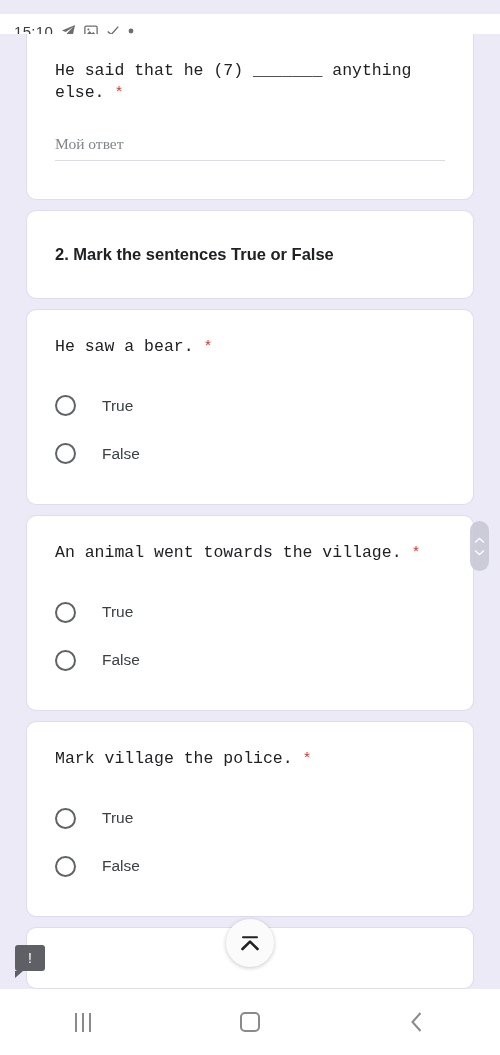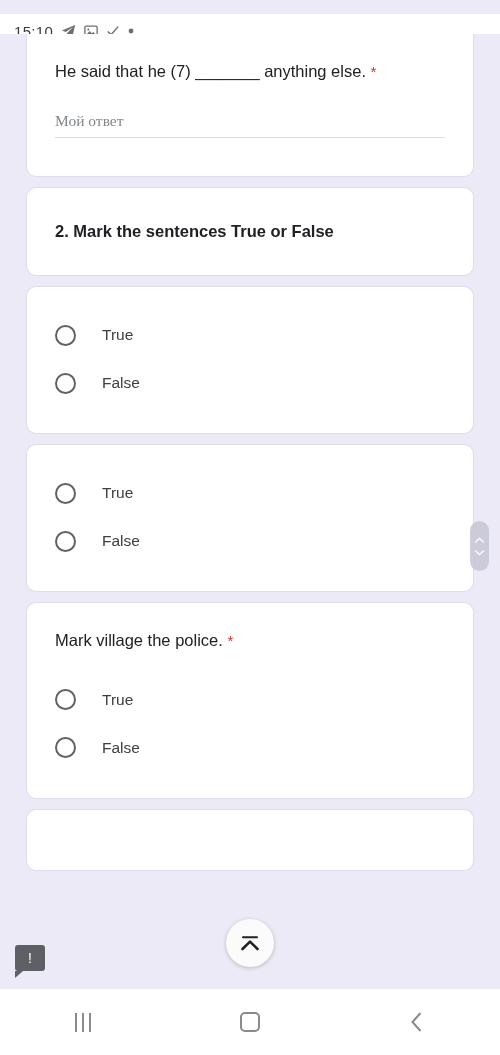--- a/index.html
+++ b/index.html
@@ -46,20 +46,21 @@
     border-radius: 9px;
     box-shadow: 0 0 0 1px rgba(200,198,222,.35);
   }
   .card.first { margin-top: 0; border-radius: 0 0 9px 9px; }
 
   .q-text {
     font-size: 16.5px;
     color: #202124;
     line-height: 1.35;
     padding: 26px 28px 0 28px;
+    font-family: Liberation Mono, monospace;
   }
   .req { color: #d93025; font-size: 15px; }
 
   .answer-field {
     margin: 30px 28px 0 28px;
     padding-bottom: 7px;
     border-bottom: 1px solid #dadce0;
     font-size: 15.5px;
     color: #80868b;
     font-family: Liberation Serif, serif;
@@ -235,33 +236,41 @@
       </div>
       <div class="answer-field">Мой ответ</div>
       <div class="card-pad-bottom"></div>
     </div>
 
     <div class="card">
       <div class="section-head">2. Mark the sentences True or False</div>
     </div>
 
     <div class="card">
+      <div class="q-text">
+        <span>He saw a bear.</span>
+        <span class="req">*</span>
+      </div>
       <div class="options">
         <div class="opt-row">
           <span class="radio"></span>
           <span class="opt-label">True</span>
         </div>
         <div class="opt-row">
           <span class="radio"></span>
           <span class="opt-label">False</span>
         </div>
       </div>
     </div>
 
     <div class="card">
+      <div class="q-text">
+        <span>An animal went towards the village.</span>
+        <span class="req">*</span>
+      </div>
       <div class="options">
         <div class="opt-row">
           <span class="radio"></span>
           <span class="opt-label">True</span>
         </div>
         <div class="opt-row">
           <span class="radio"></span>
           <span class="opt-label">False</span>
         </div>
       </div>

